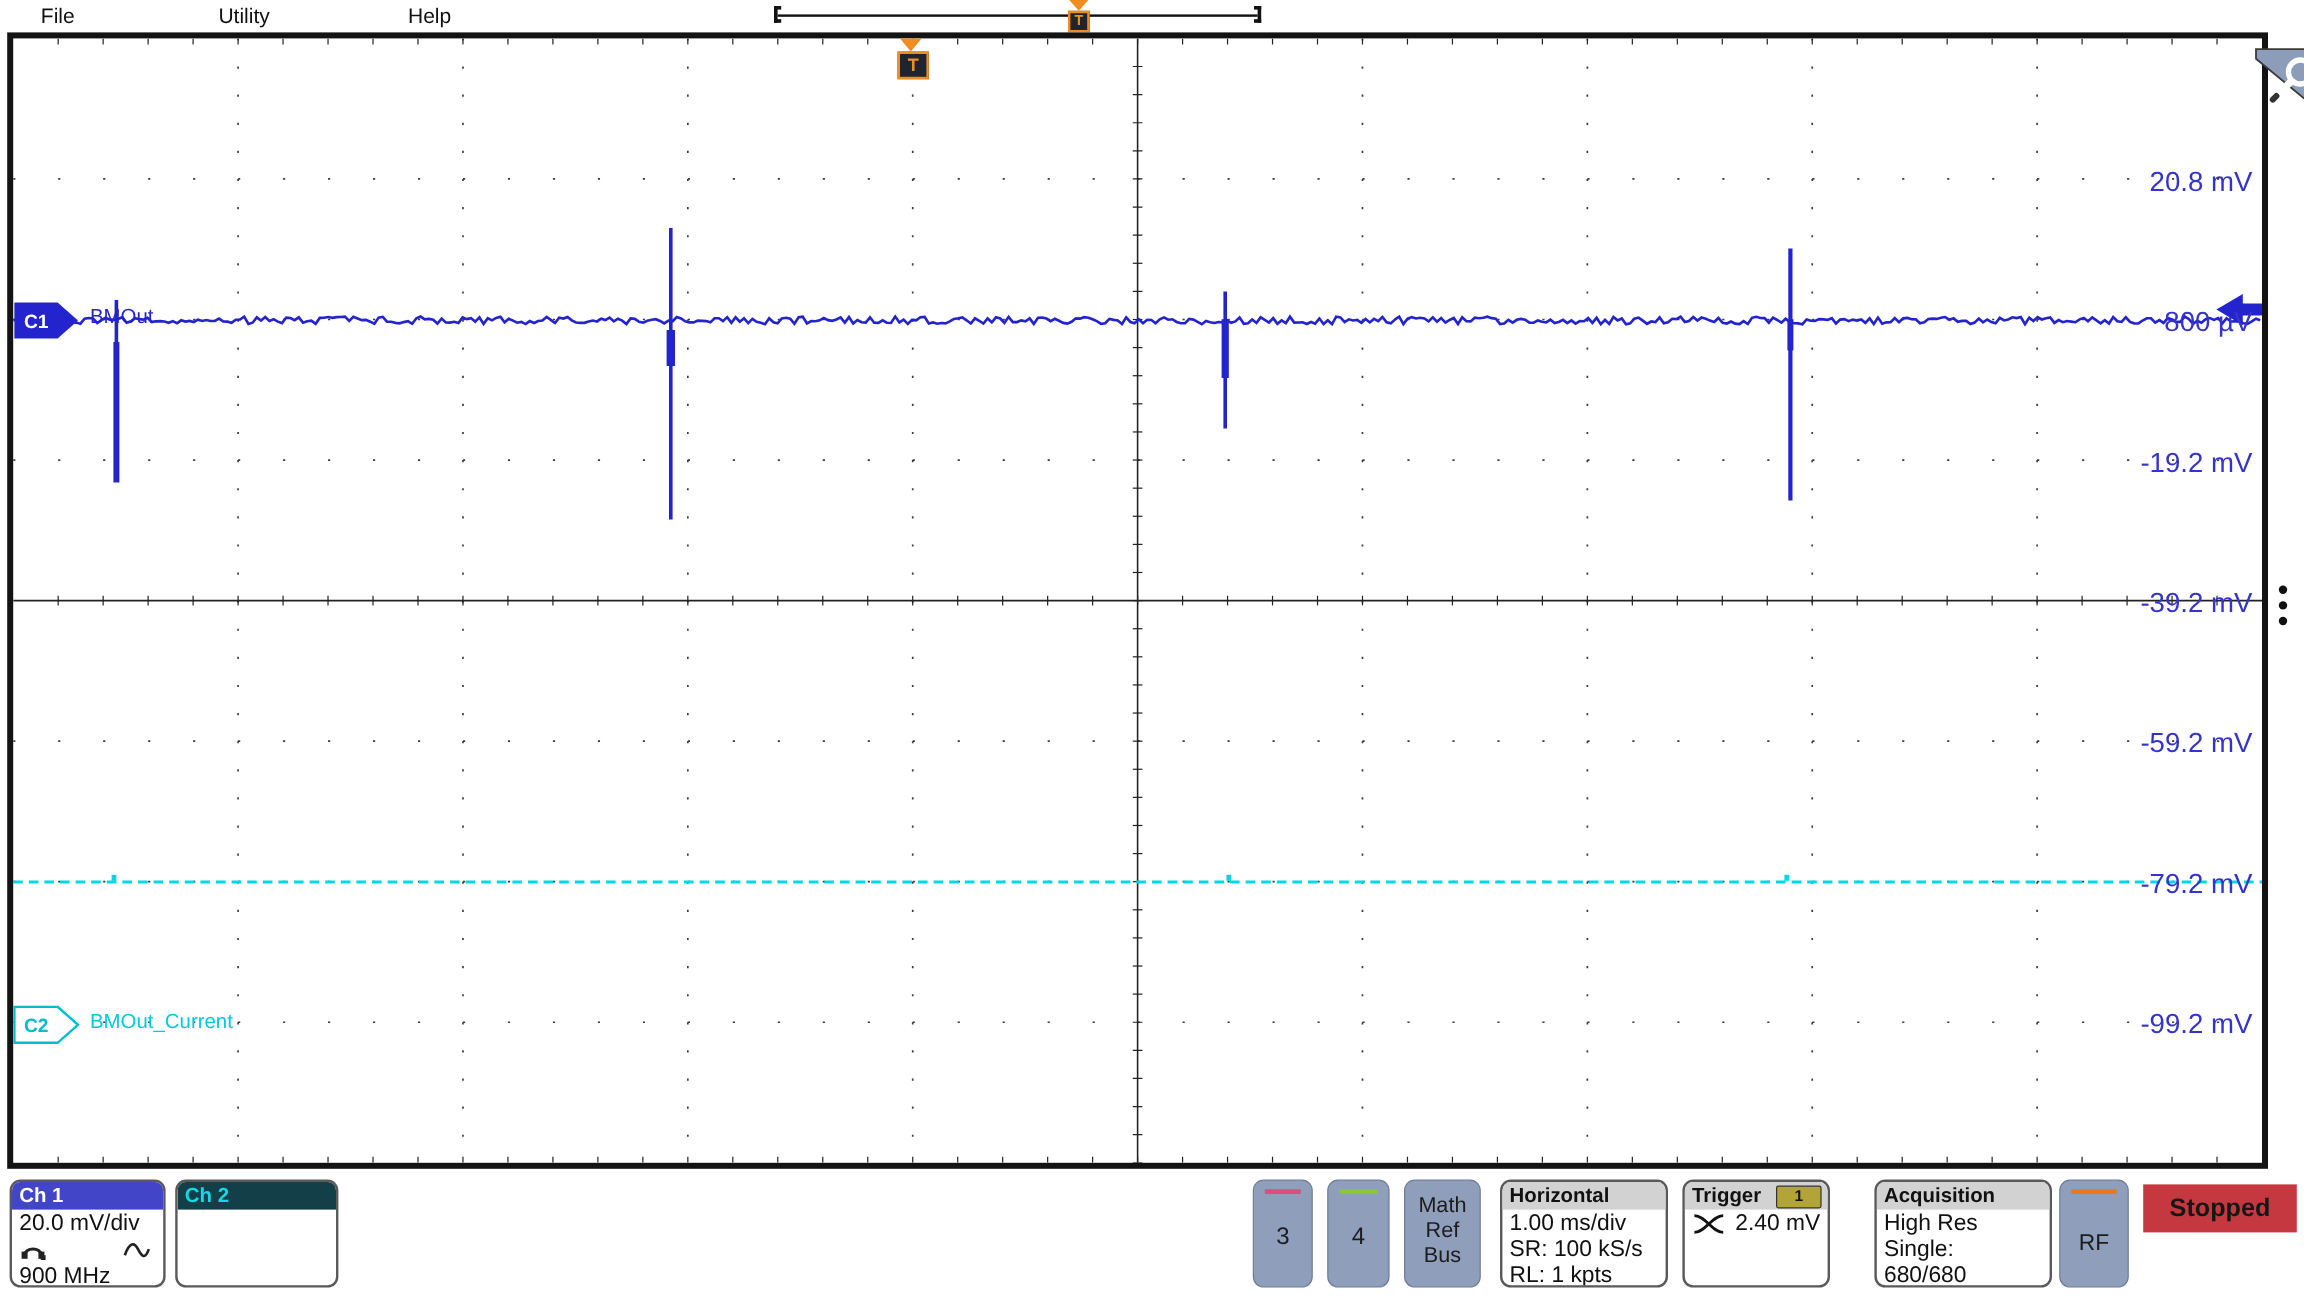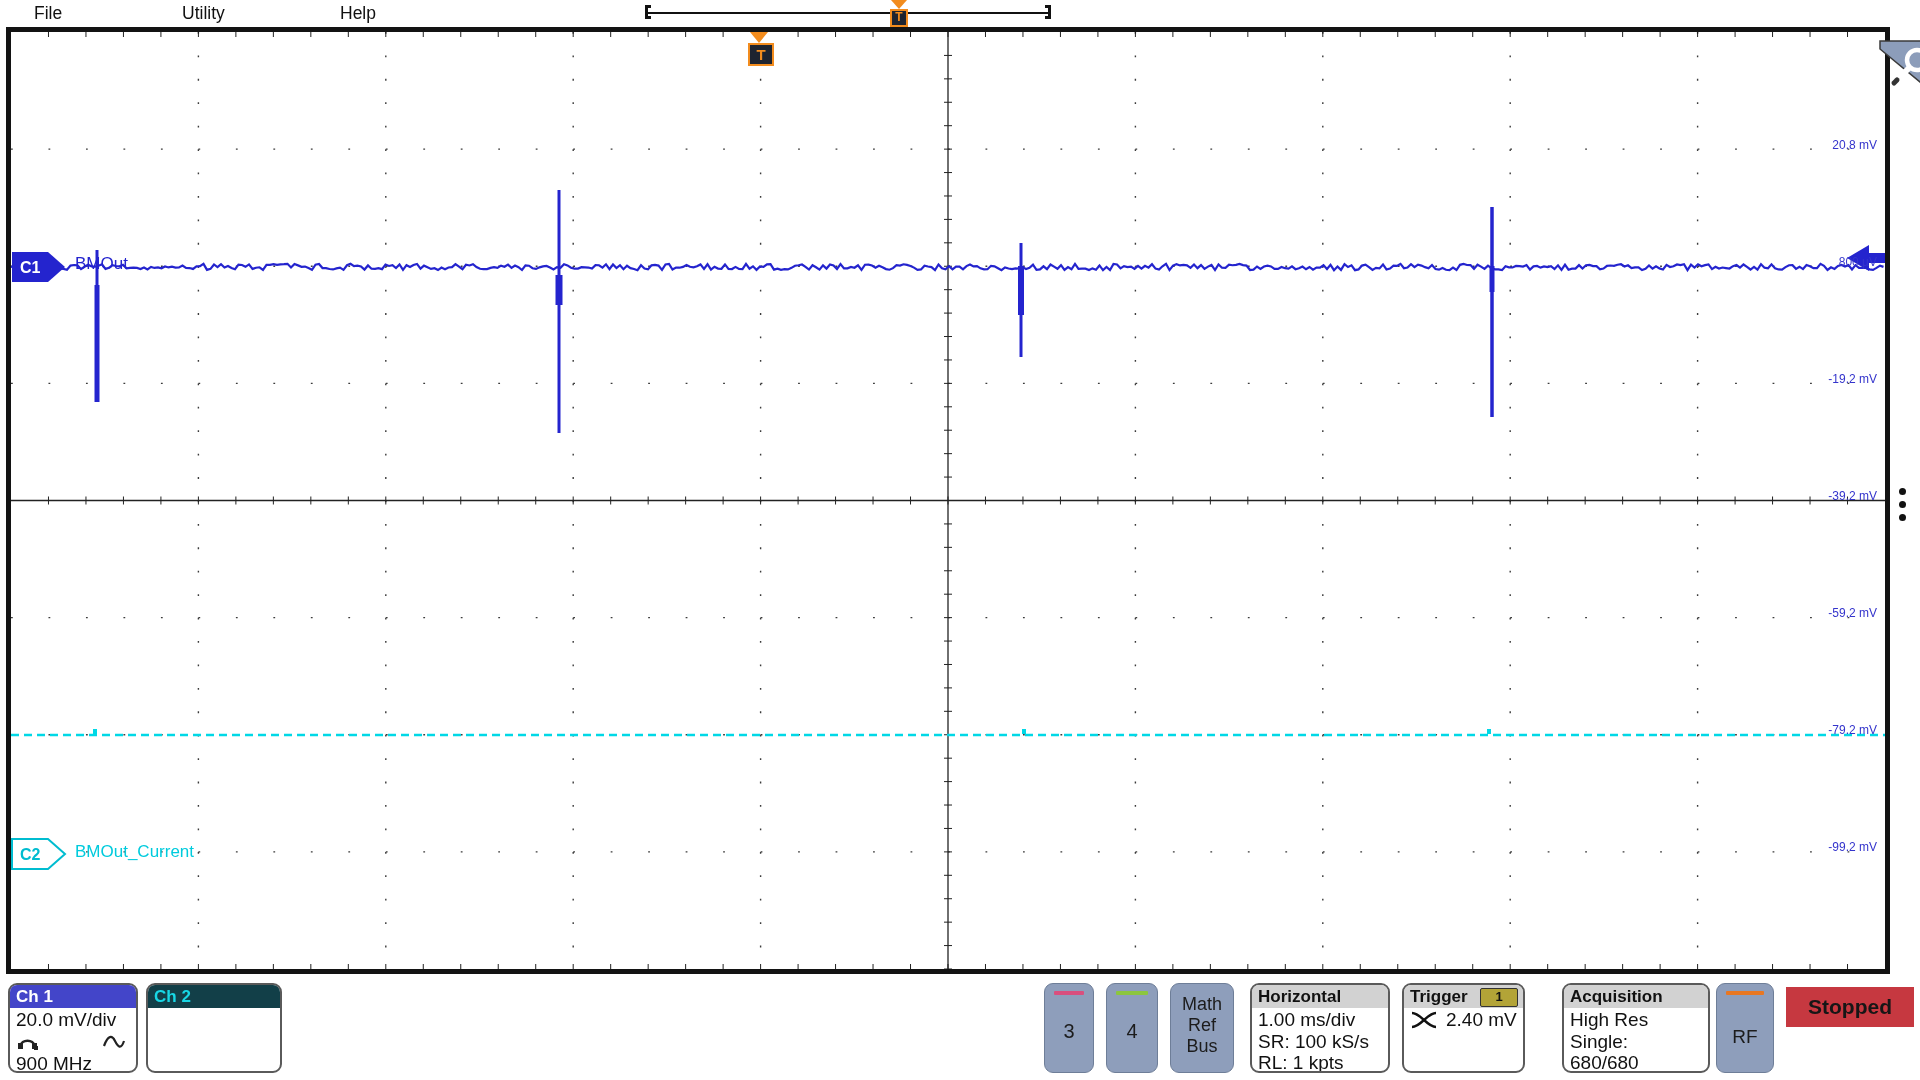--- a/index.html
+++ b/index.html
@@ -13,21 +13,21 @@
   .ov-cap{position:absolute;top:5px;width:6px;height:14px;box-sizing:border-box;}
   .ov-cap.l{border-left:3px solid #111;border-top:3px solid #111;border-bottom:3px solid #111;}
   .ov-cap.r{border-right:3px solid #111;border-top:3px solid #111;border-bottom:3px solid #111;}
   .tri-down{width:0;height:0;border-left:9px solid transparent;border-right:9px solid transparent;border-top:11px solid #F28C1E;}
   .tbox{box-sizing:border-box;background:#1E2430;border:2px solid #F28C1E;color:#F28C1E;
         font-weight:bold;text-align:center;}
 
   
   .plot{position:absolute;left:6px;top:27px;width:1874px;height:937px;border:5px solid #131313;background:#fff;}
   .plot svg{position:absolute;left:0;top:0;}
-  .scale-label{position:absolute;right:8px;width:130px;text-align:right;font-size:12px;color:#3434CC;z-index:4;}
+  .scale-label{position:absolute;right:8px;width:130px;text-align:right;font-size:23px;color:#3434CC;z-index:4;}
   .ch-label{position:absolute;font-size:17px;z-index:4;}
   .badge{position:absolute;left:0;z-index:5;}
   .trig-marker{position:absolute;z-index:6;}
   .corner-zoom{position:absolute;z-index:6;}
   .dots-handle{position:absolute;left:1899px;top:488px;z-index:7;}
   .dots-handle div{width:7px;height:7px;border-radius:50%;background:#111;margin-bottom:6px;}
 
   
   .footer{position:absolute;left:0;top:979px;width:1920px;height:101px;background:#fff;}
   .fbox{position:absolute;top:4px;height:90px;box-sizing:border-box;border:2px solid #5a5a5a;

